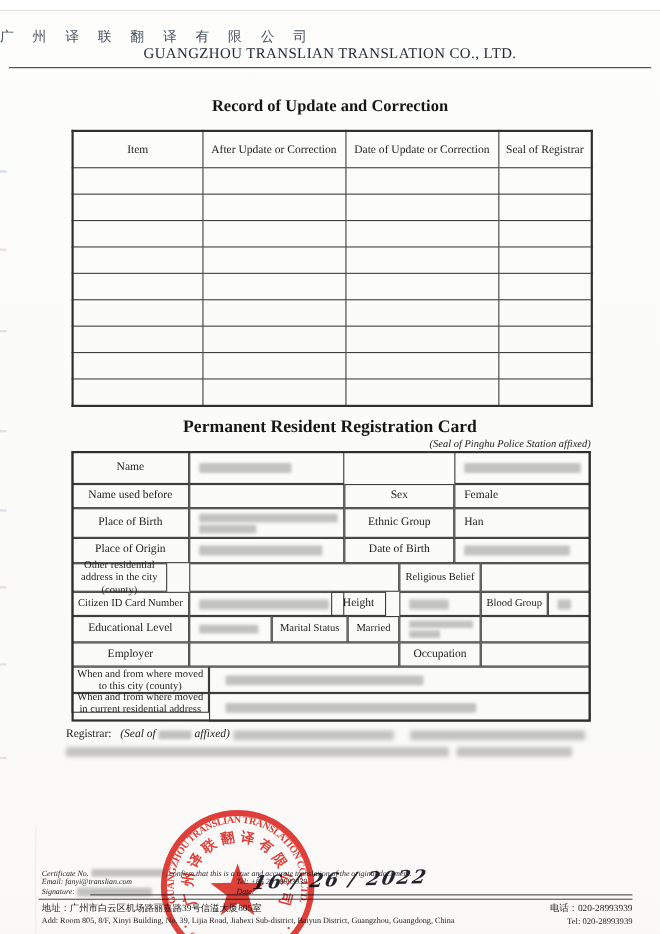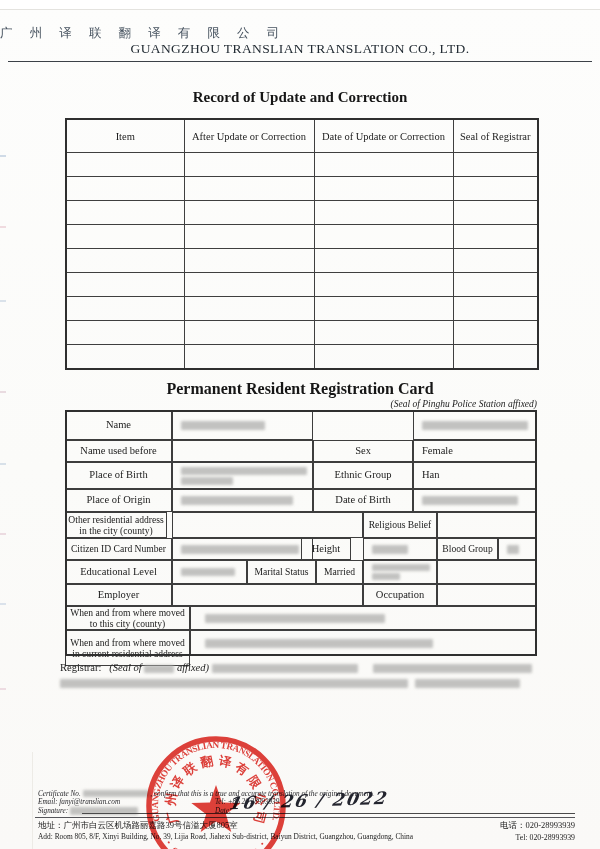--- a/index.html
+++ b/index.html
@@ -181,21 +181,21 @@
 
     <div class="ct" style="left:0;top:79px;width:107px;height:23px">Place of Origin</div>
     <div class="ct val" style="left:107px;top:79px;width:141px;height:23px">
         <span class="redact" style="width:112px"></span>
       </div>
     <div class="ct" style="left:248px;top:79px;width:100px;height:23px">Date of Birth</div>
     <div class="ct val" style="left:348px;top:79px;width:124px;height:23px">
         <span class="redact" style="width:96px"></span>
       </div>
 
-    <div class="ct small" style="left:0;top:102px;width:102px;height:26px">Other residential address in the city (county)</div>
+    <div class="ct small" style="left:0;top:102px;width:87px;height:26px">Other residential address in the city (county)</div>
     <div class="ct" style="left:107px;top:102px;width:191px;height:26px"></div>
     <div class="ct small" style="left:298px;top:102px;width:74px;height:26px">Religious Belief</div>
     <div class="ct" style="left:372px;top:102px;width:100px;height:26px"></div>
 
     <div class="ct small" style="left:0;top:128px;width:107px;height:22px">Citizen ID Card Number</div>
     <div class="ct val" style="left:107px;top:128px;width:141px;height:22px">
         <span class="redact" style="width:118px"></span>
       </div>
     <div class="ct" style="left:236px;top:128px;width:50px;height:22px">Height</div>
     <div class="ct val" style="left:298px;top:128px;width:74px;height:22px">
@@ -221,21 +221,21 @@
     <div class="ct" style="left:0;top:174px;width:107px;height:22px">Employer</div>
     <div class="ct" style="left:107px;top:174px;width:191px;height:22px"></div>
     <div class="ct" style="left:298px;top:174px;width:74px;height:22px">Occupation</div>
     <div class="ct" style="left:372px;top:174px;width:100px;height:22px"></div>
 
     <div class="ct small" style="left:0;top:196px;width:125px;height:24px">When and from where moved to this city (county)</div>
     <div class="ct val" style="left:125px;top:196px;width:347px;height:24px;padding-left:14px">
         <span class="redact" style="width:180px"></span>
       </div>
 
-    <div class="ct small" style="left:0;top:220px;width:125px;height:36px">When and from where moved in current residential address</div>
+    <div class="ct small" style="left:0;top:220px;width:125px;height:18px">When and from where moved in current residential address</div>
     <div class="ct val" style="left:125px;top:220px;width:347px;height:26px;padding-left:14px">
         <span class="redact" style="width:228px"></span>
       </div>
     <div class="outline"></div>
   </div>
 
   <div class="registrar-line">
     <span>Registrar:</span>&nbsp;&nbsp;
     <span class="it">(Seal of</span>
     <span class="redact h8" style="width:30px"></span>

